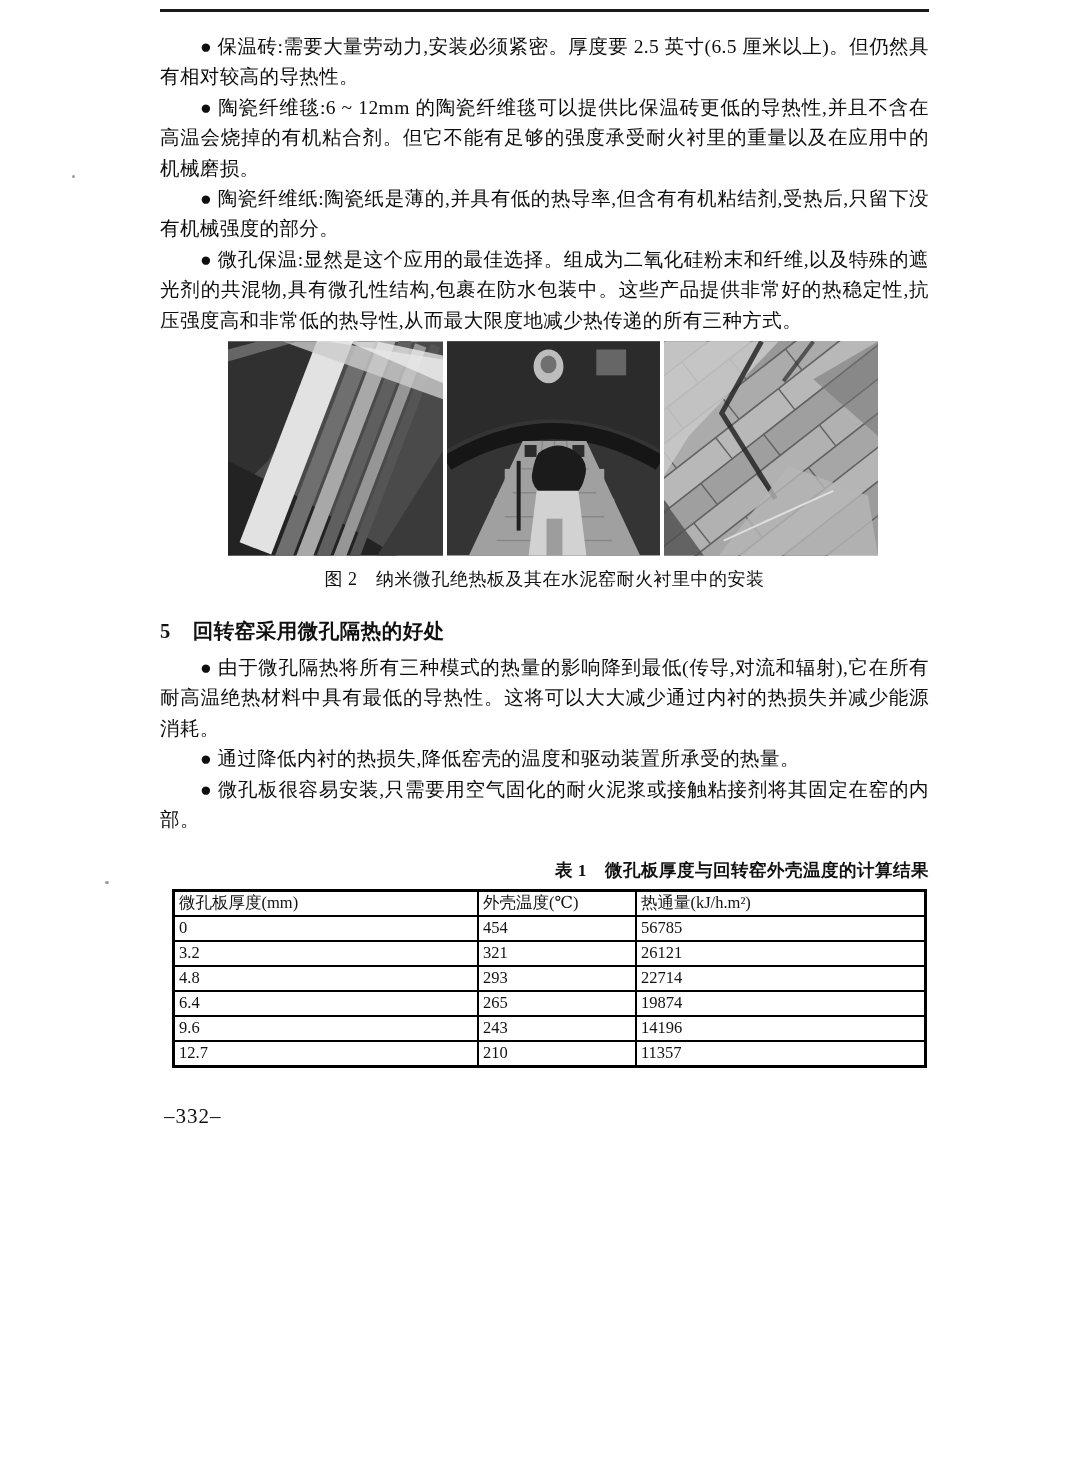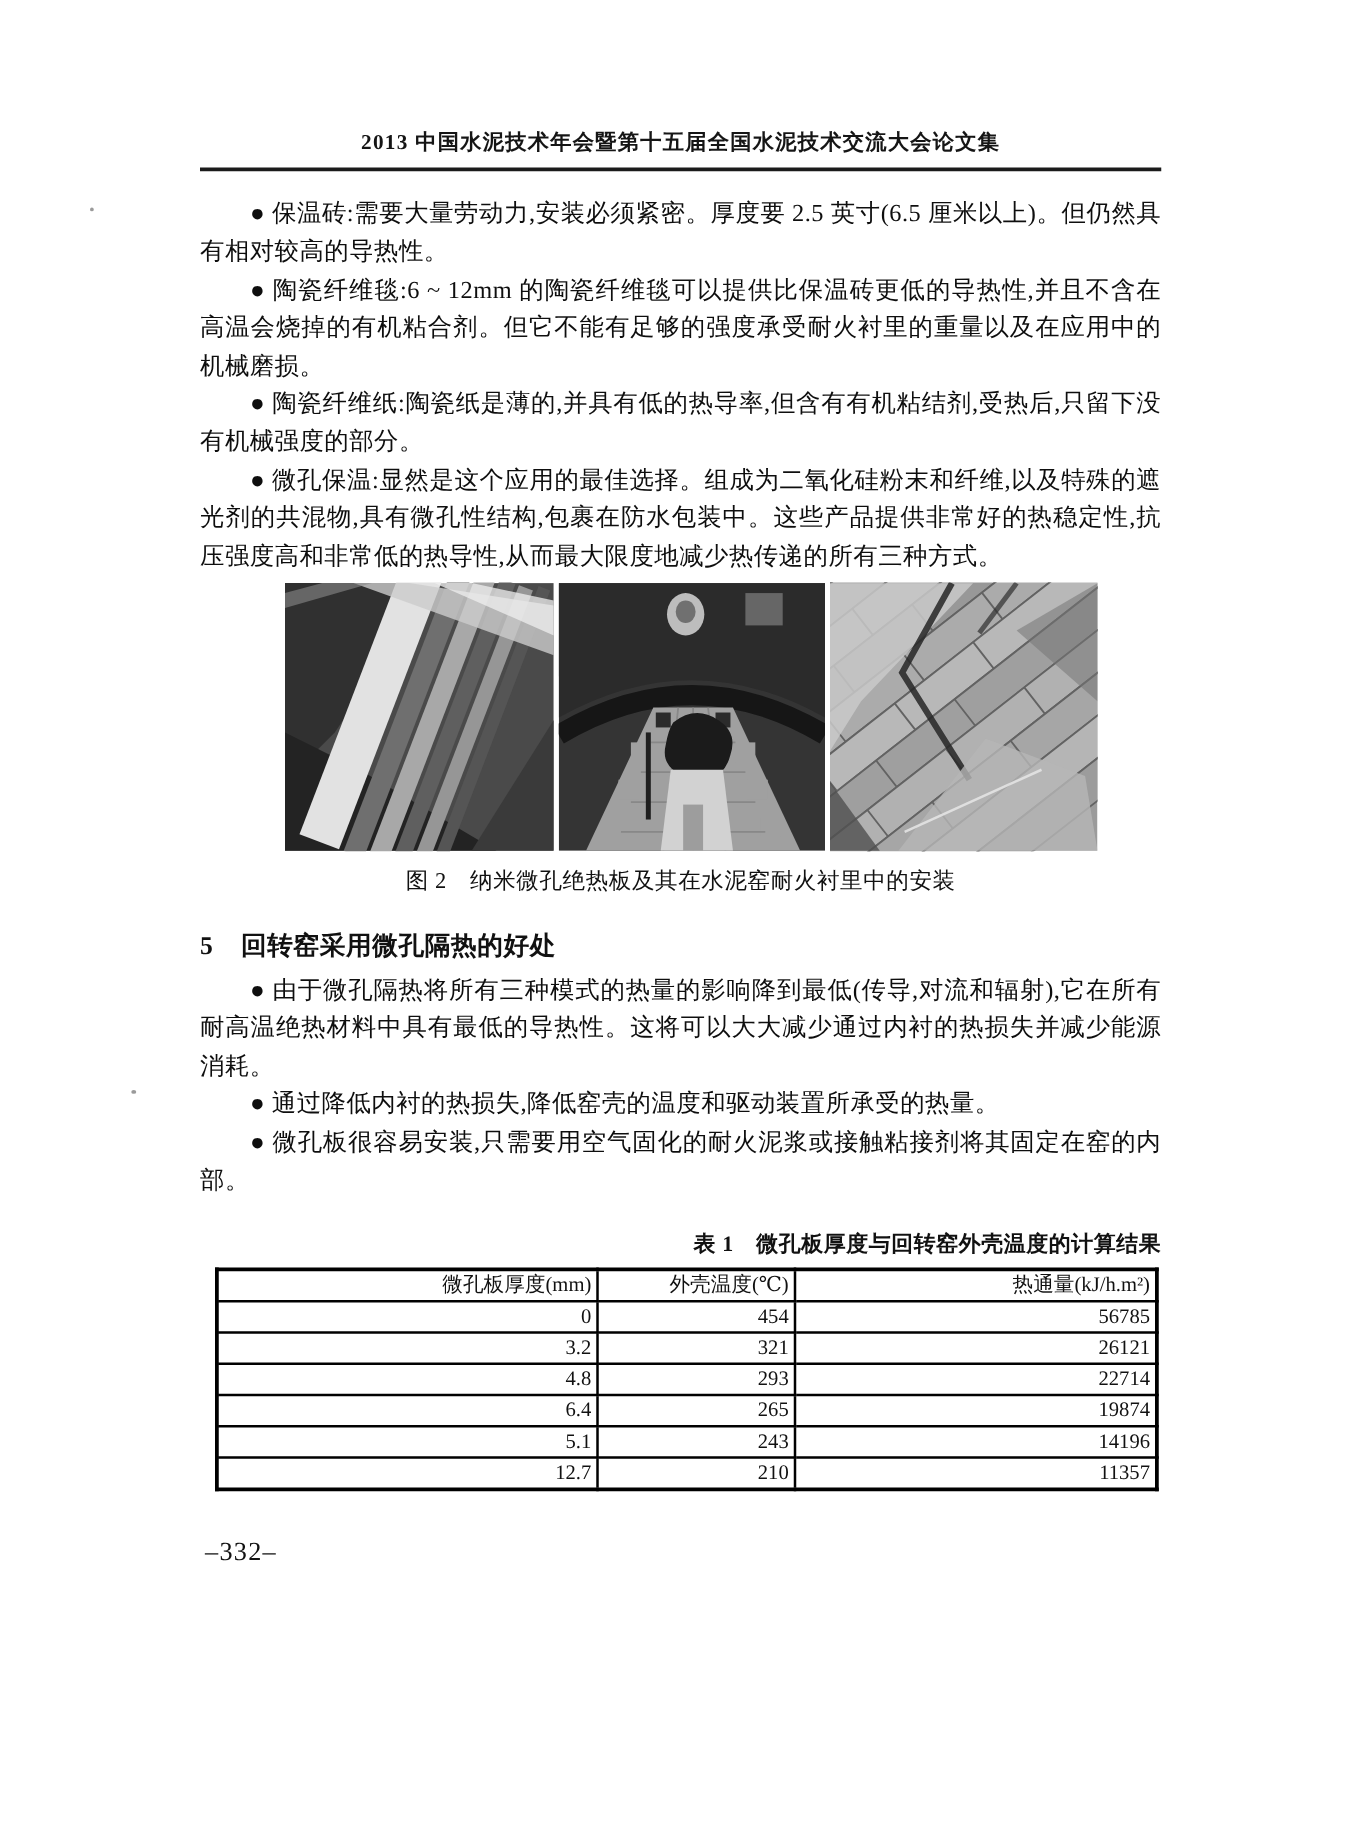--- a/index.html
+++ b/index.html
@@ -77,21 +77,21 @@
     border-collapse:collapse;
     width:755px;
     margin:7px 0 0 12px;
     border:3px solid #000;
     table-layout:fixed;
   }
   .results-table th,.results-table td{
     border:2px solid #000;
     font-size:16.5px;
     font-weight:normal;
-    text-align:right;
+    text-align:left;
     padding:1px 4px;
     height:21px;
     line-height:1.15;
     font-family:"Liberation Serif","DejaVu Serif",serif;
   }
   .col-thickness{width:40.5%;}
   .col-temp{width:21%;}
   .col-flux{width:38.5%;}
   
   .page-number{
@@ -104,21 +104,20 @@
   .speck.s1{left:-88px;top:166px;width:3px;height:3px;}
   .speck.s2{left:-55px;top:872px;width:4px;height:3px;}
 </style>
 </head>
 <body>
 
 <div class="content">
   <div class="speck s1"></div>
   <div class="speck s2"></div>
 
-  <div class="header-title">2013 中国水泥技术年会暨第十五届全国水泥技术交流大会论文集</div>
   <hr class="header-rule">
 
   <p class="para first">● 保温砖:需要大量劳动力,安装必须紧密。厚度要 2.5 英寸(6.5 厘米以上)。但仍然具有相对较高的导热性。</p>
   <p class="para">● 陶瓷纤维毯:6 ~ 12mm 的陶瓷纤维毯可以提供比保温砖更低的导热性,并且不含在高温会烧掉的有机粘合剂。但它不能有足够的强度承受耐火衬里的重量以及在应用中的机械磨损。</p>
   <p class="para">● 陶瓷纤维纸:陶瓷纸是薄的,并具有低的热导率,但含有有机粘结剂,受热后,只留下没有机械强度的部分。</p>
   <p class="para">● 微孔保温:显然是这个应用的最佳选择。组成为二氧化硅粉末和纤维,以及特殊的遮光剂的共混物,具有微孔性结构,包裹在防水包装中。这些产品提供非常好的热稳定性,抗压强度高和非常低的热导性,从而最大限度地减少热传递的所有三种方式。</p>
 
   <div class="figure-block">
     <div class="photos">
 
@@ -240,21 +239,21 @@
         <td>4.8</td>
         <td>293</td>
         <td>22714</td>
       </tr>
       <tr>
         <td>6.4</td>
         <td>265</td>
         <td>19874</td>
       </tr>
       <tr>
-        <td>5.1</td>
+        <td>9.6</td>
         <td>243</td>
         <td>14196</td>
       </tr>
       <tr>
         <td>12.7</td>
         <td>210</td>
         <td>11357</td>
       </tr>
     </tbody>
   </table>

